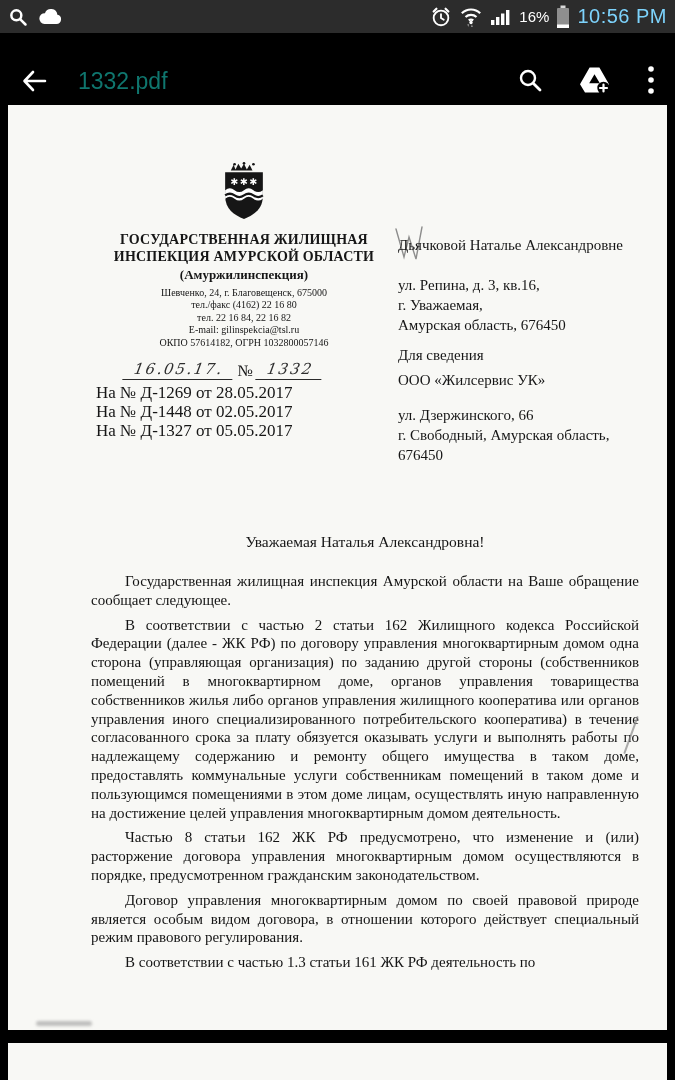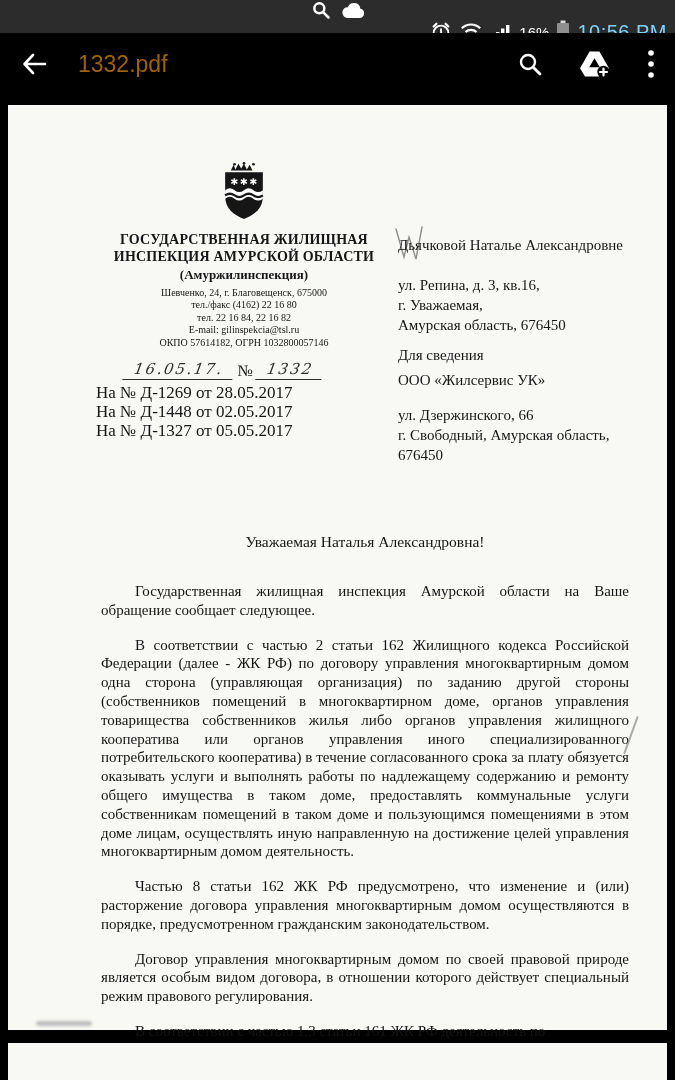--- a/index.html
+++ b/index.html
@@ -5,30 +5,30 @@
   * { margin:0; padding:0; box-sizing:border-box; }
   html,body { background:#000; }
   .screen {
     position:relative; width:675px; height:1080px; background:#000;
     overflow:hidden; font-family:"Liberation Sans", sans-serif;
   }
   
   .status-bar {
     position:absolute; top:0; left:0; right:0; height:33px;
     background:#2c2c2c; color:#fff;
-    display:flex; align-items:center; padding:0 8px;flex-direction:column;
+    display:flex; align-items:center; padding:0 8px;
   }
   .sb-left { display:flex; align-items:center; gap:10px; }
   .sb-right { margin-left:auto; display:flex; align-items:center; gap:7px; }
   .sb-batt-text { font-size:15px; color:#fff; }
   .sb-time { font-size:20px; color:#7dd3fc; letter-spacing:0.5px; }
   
   .toolbar {
     position:absolute; top:33px; left:0; right:0; height:62px;
-    background:#000; color:#a16207; display:flex; align-items:center; padding:0 20px;
+    background:#000; color:#0f766e; display:flex; align-items:flex-end; padding:0 20px;
   }
   .tb-title { font-size:23px; margin-left:30px; font-weight:400; }
   .tb-actions { margin-left:auto; display:flex; align-items:center; gap:36px; }
   .icon-btn { display:flex; align-items:center; justify-content:center; cursor:pointer; }
   
   .viewer { position:absolute; top:95px; left:0; right:0; bottom:0; background:#000; }
   .page { position:absolute; left:8px; width:659px; background:#f8f8f5; }
   .page-1 { top:10px; height:925px; }
   .page-2 { top:948px; height:37px; }
   
@@ -56,21 +56,21 @@
   .addr-name { margin-bottom:20px; }
   .addr-email u { text-underline-offset:2px; }
   .addr-fyi { margin-top:10px; }
   .addr-org { margin-top:5px; margin-bottom:15px; }
   
   .salutation { position:absolute; left:77px; top:428px; width:560px; text-align:center; font-size:15.5px; }
   .body-text {
     position:absolute; left:77px; top:461px; width:560px;
     font-size:15px; line-height:18.8px; text-align:justify; color:#141414;
   }
-  .body-text p { text-indent:34px; margin:16px; }
+  .body-text p { text-indent:34px; margin:6px; }
   
   .w-mark { position:absolute; left:384px; top:118px; opacity:0.75; }
   .pen-stroke {
     position:absolute; left:622px; top:610px; width:2px; height:40px;
     background:#8a8a8a; transform:rotate(20deg); opacity:0.7; border-radius:2px;
   }
   .smudge {
     position:absolute; left:28px; top:916px; width:56px; height:5px;
     background:#8f8f8f; filter:blur(1.5px); opacity:0.55; border-radius:3px;
   }

